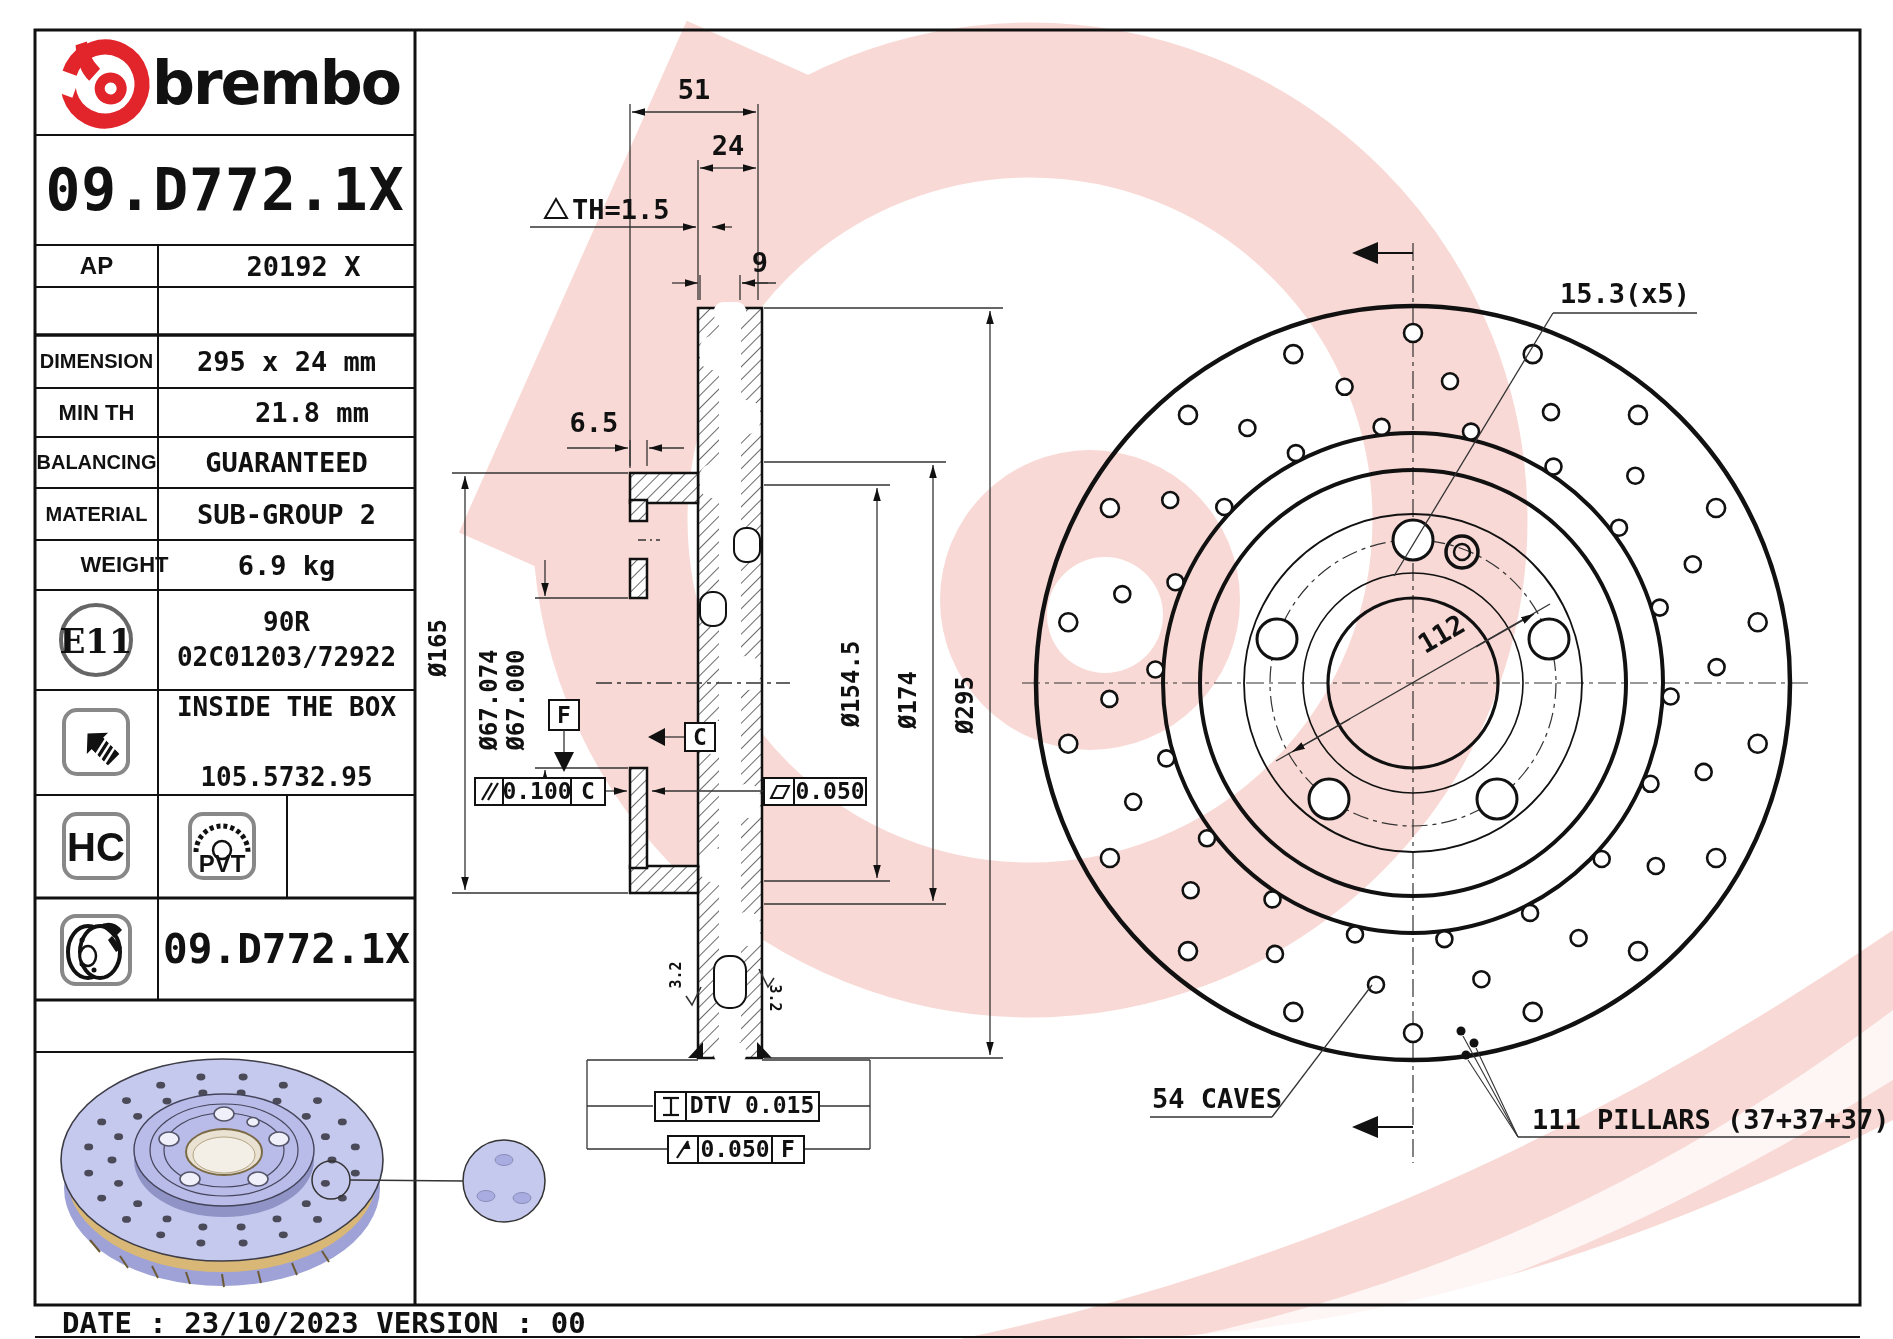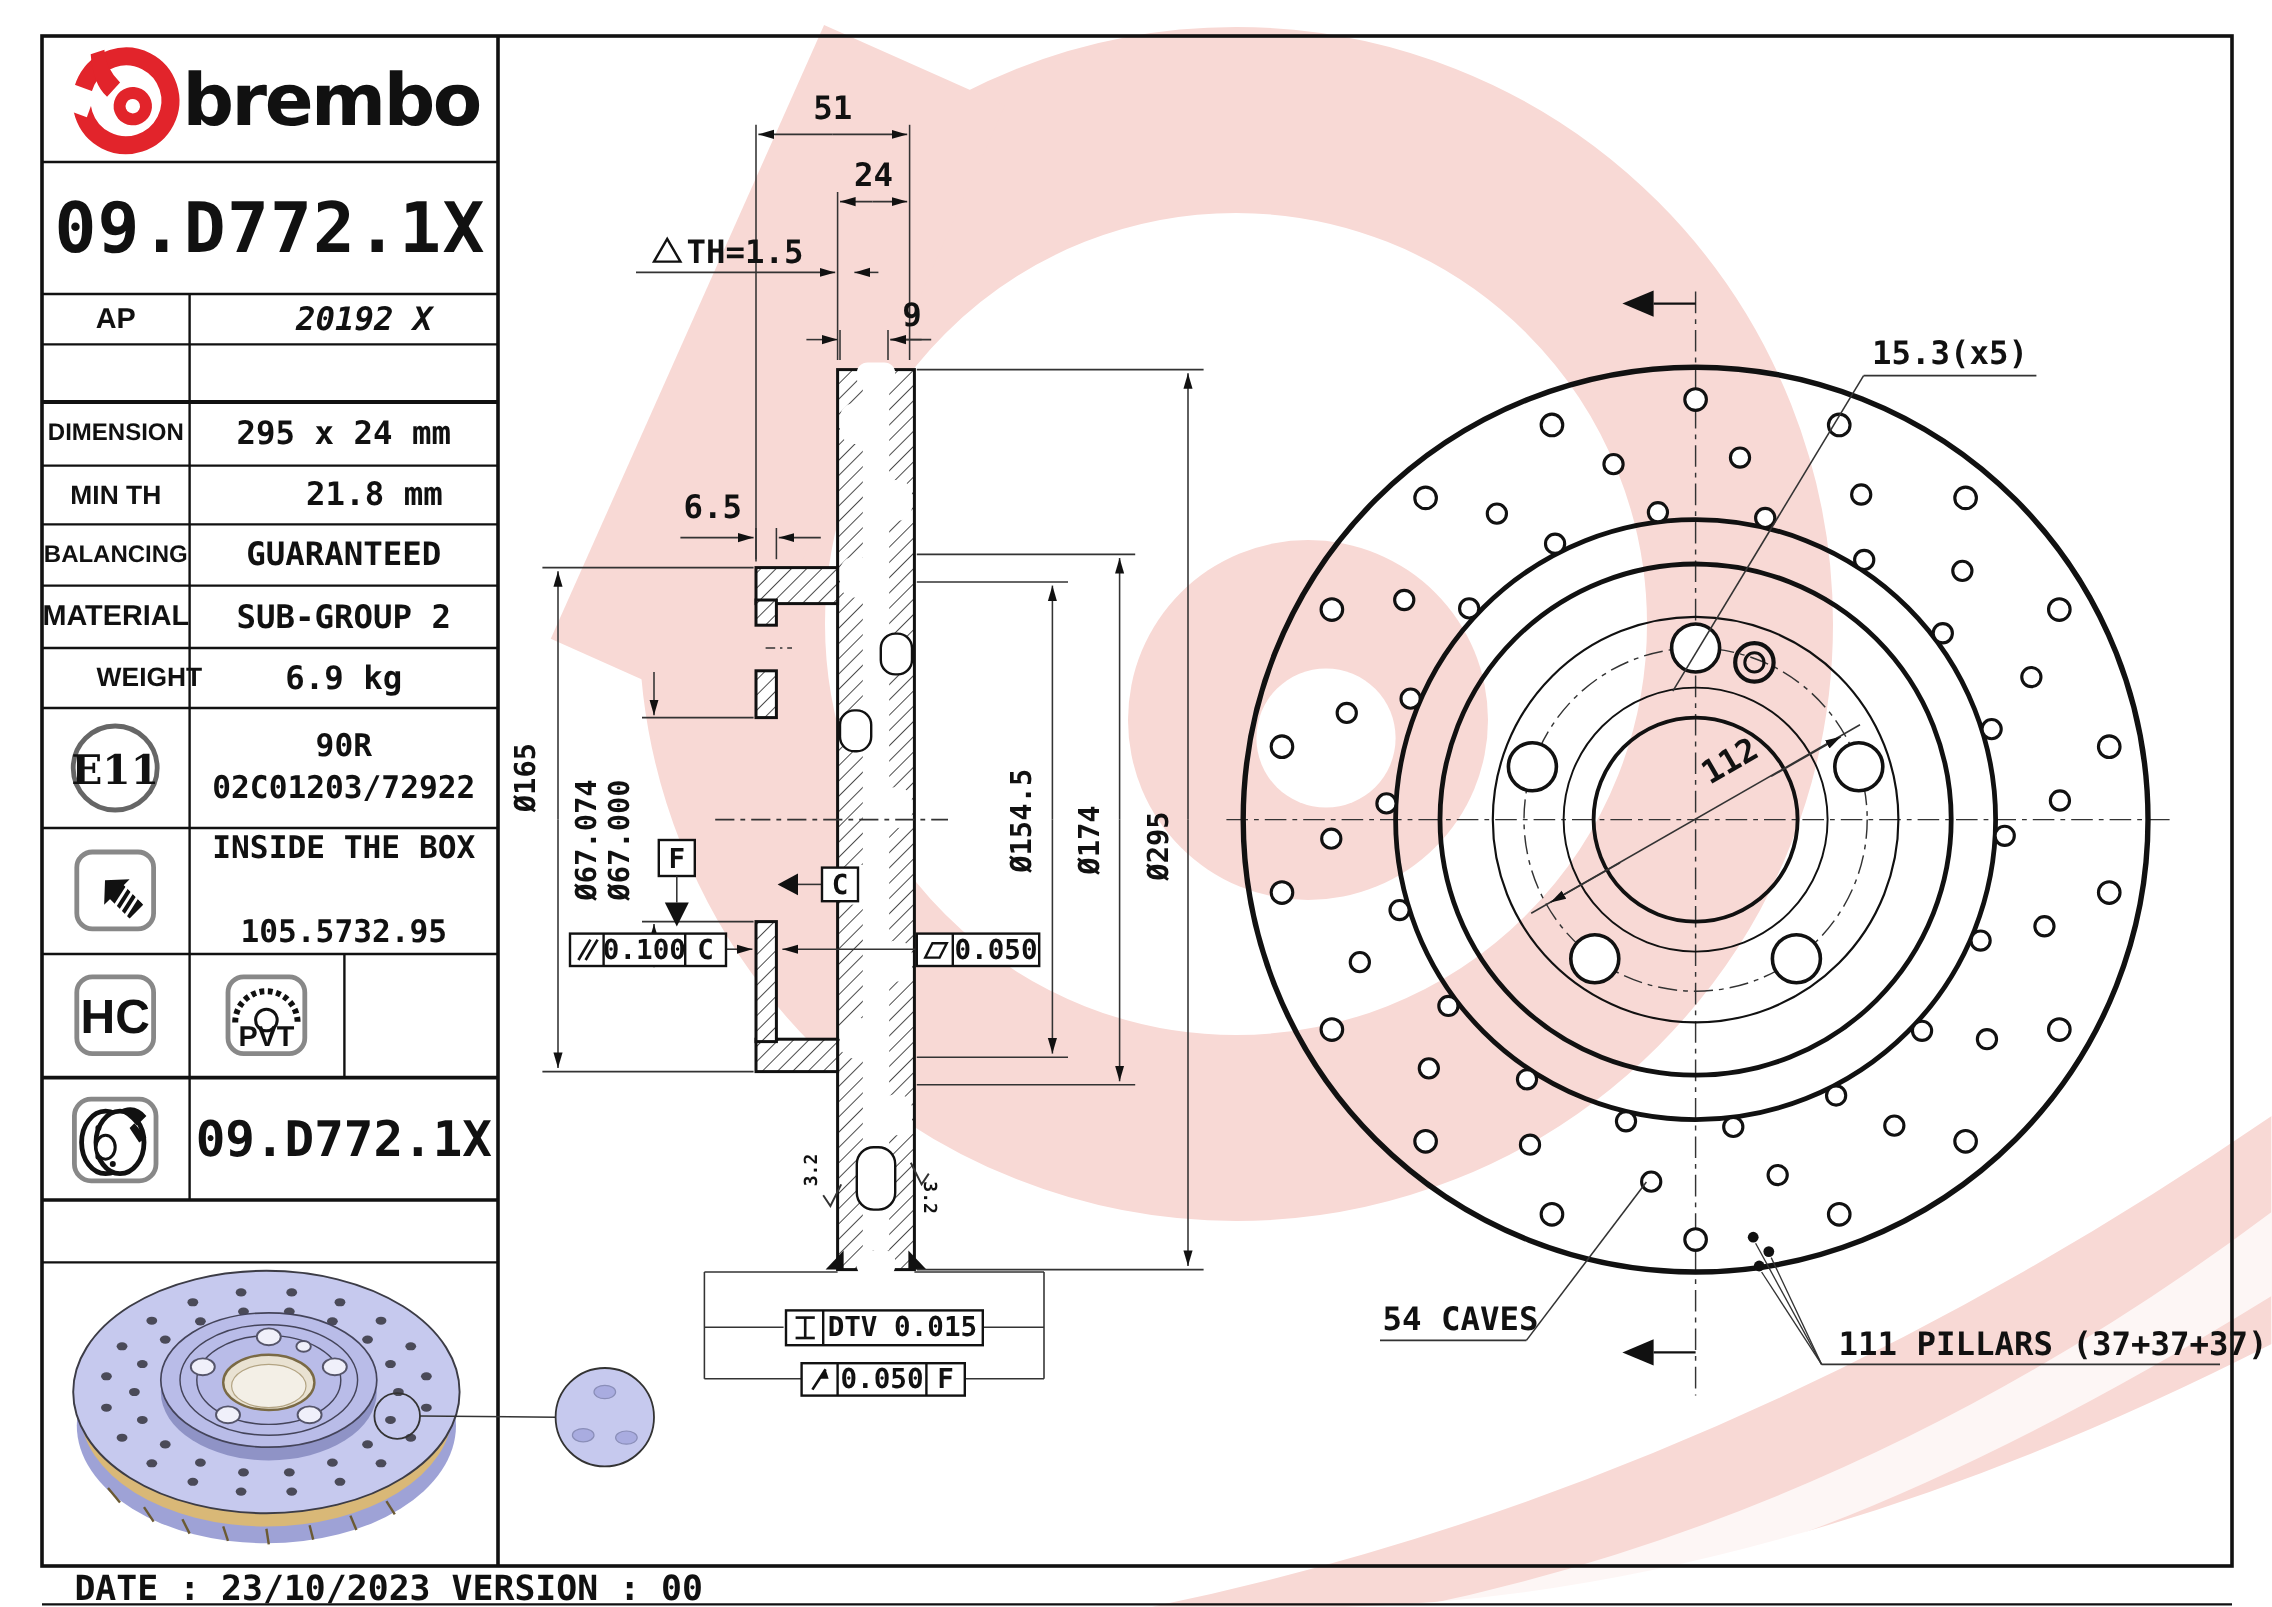--- a/index.html
+++ b/index.html
@@ -502,32 +502,32 @@
       <ellipse cx="504" cy="1160" rx="9" ry="5.5" fill="#a9ace0" stroke="#8a8eb8" stroke-width="1"></ellipse>
       <ellipse cx="486" cy="1196" rx="9" ry="5.5" fill="#a9ace0" stroke="#8a8eb8" stroke-width="1"></ellipse>
       <ellipse cx="522" cy="1198" rx="9" ry="5.5" fill="#a9ace0" stroke="#8a8eb8" stroke-width="1"></ellipse>
     </g>
   </g>
 </svg>
 
 <div class="cell big" style="left:35px;top:135px;width:380px;height:110px;">09.D772.1X</div>
 
 <div class="cell lbl" style="left:35px;top:245px;width:123px;height:42px;font-size:24px;">AP</div>
-<div class="cell val" style="left:158px;top:245px;width:291px;height:42px;font-style:italic;">20192 X</div>
+<div class="cell val" style="left:158px;top:245px;width:291px;height:42px;">20192 X</div>
 
 <div class="cell lbl" style="left:35px;top:335px;width:123px;height:53px;font-size:20px;">DIMENSION</div>
 <div class="cell val" style="left:158px;top:335px;width:257px;height:53px;">295 x 24 mm</div>
 
 <div class="cell lbl" style="left:35px;top:388px;width:123px;height:49px;text-align:center;">MIN TH</div>
 <div class="cell val" style="left:158px;top:388px;width:308px;height:49px;text-align:center;">21.8 mm</div>
 
 <div class="cell lbl" style="left:35px;top:437px;width:123px;height:51px;font-size:20px;">BALANCING</div>
 <div class="cell val" style="left:158px;top:437px;width:257px;height:51px;">GUARANTEED</div>
 
-<div class="cell lbl" style="left:35px;top:488px;width:123px;height:52px;font-size:24px;">MATERIAL</div>
+<div class="cell lbl" style="left:35px;top:488px;width:123px;height:52px;font-size:20px;">MATERIAL</div>
 <div class="cell val" style="left:158px;top:488px;width:257px;height:52px;">SUB-GROUP 2</div>
 
 <div class="cell lbl" style="left:35px;top:540px;width:123px;height:50px;margin-left:28px;">WEIGHT</div>
 <div class="cell val" style="left:158px;top:540px;width:257px;height:50px;">6.9 kg</div>
 
 <div class="cell val2" style="left:158px;top:590px;width:257px;height:100px;flex-direction:column;">
   <span>90R</span>
   <span>02C01203/72922</span>
 </div>
 

